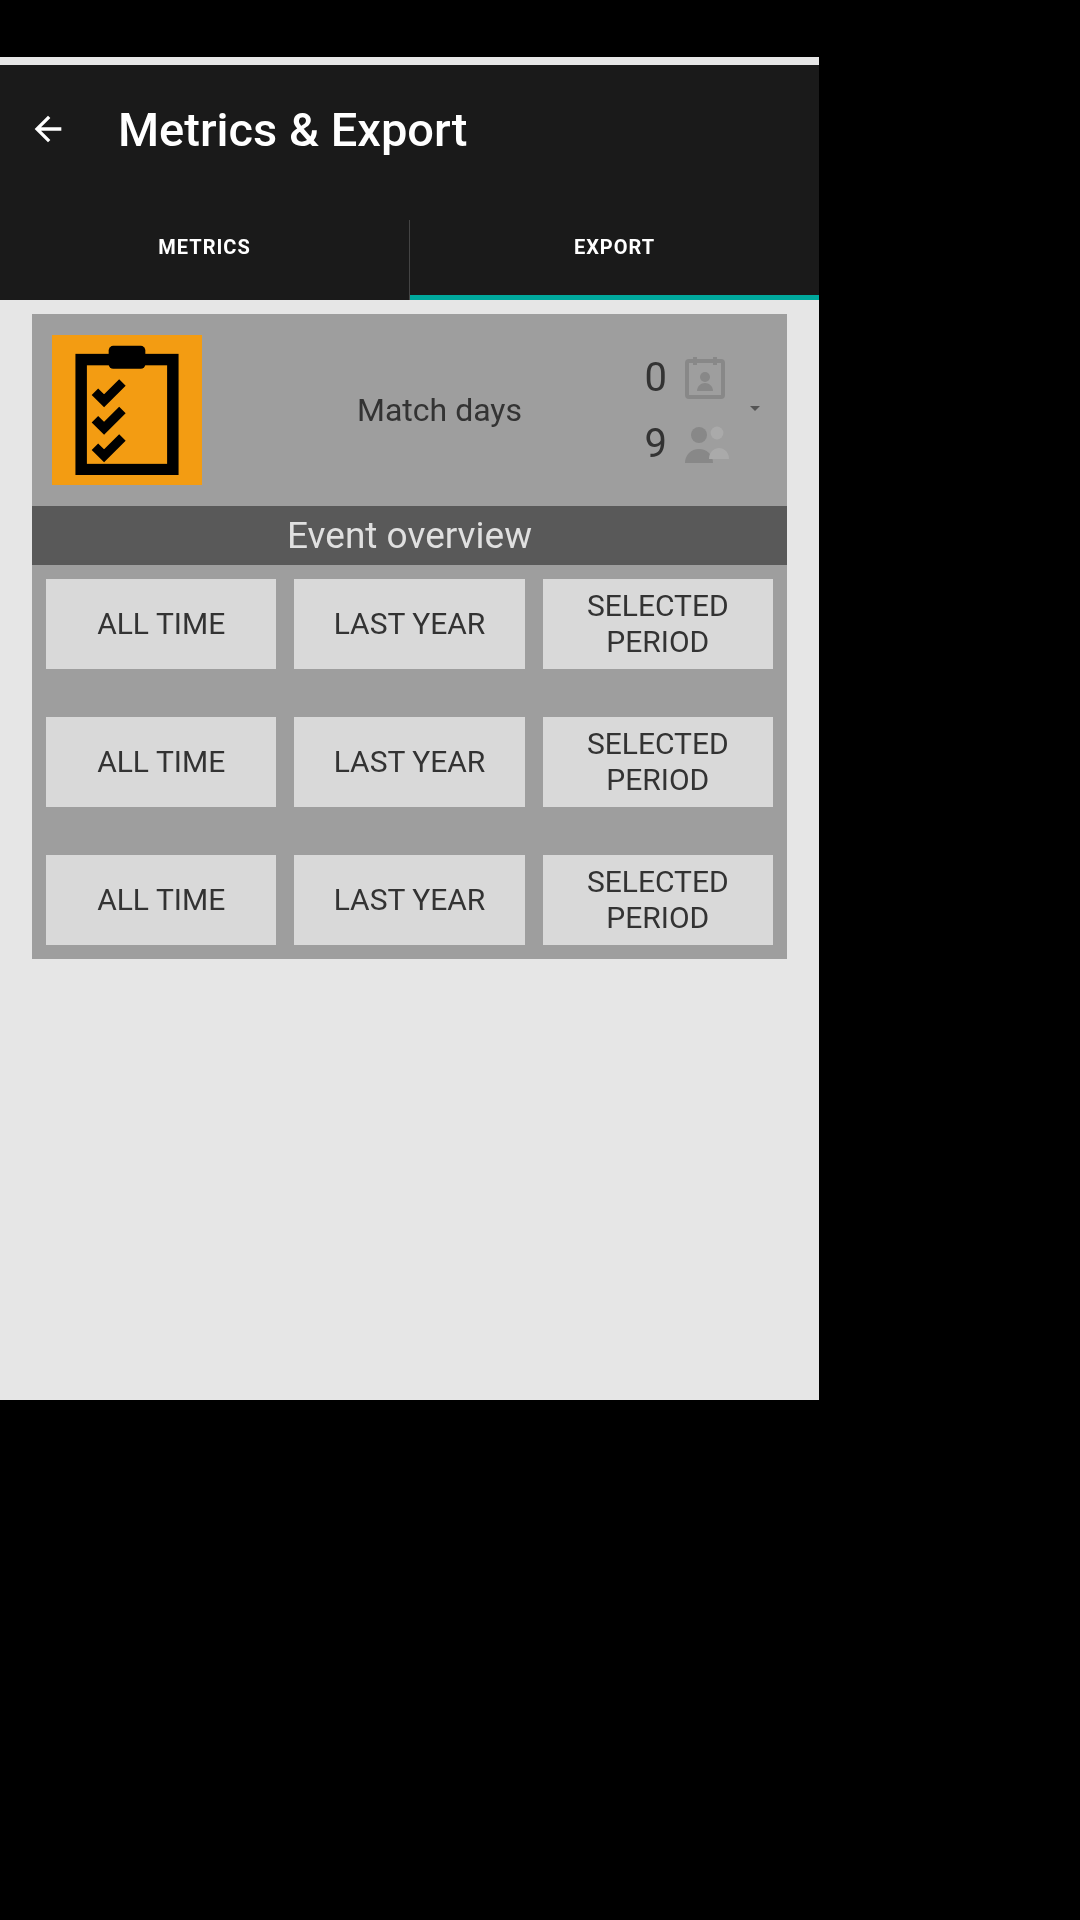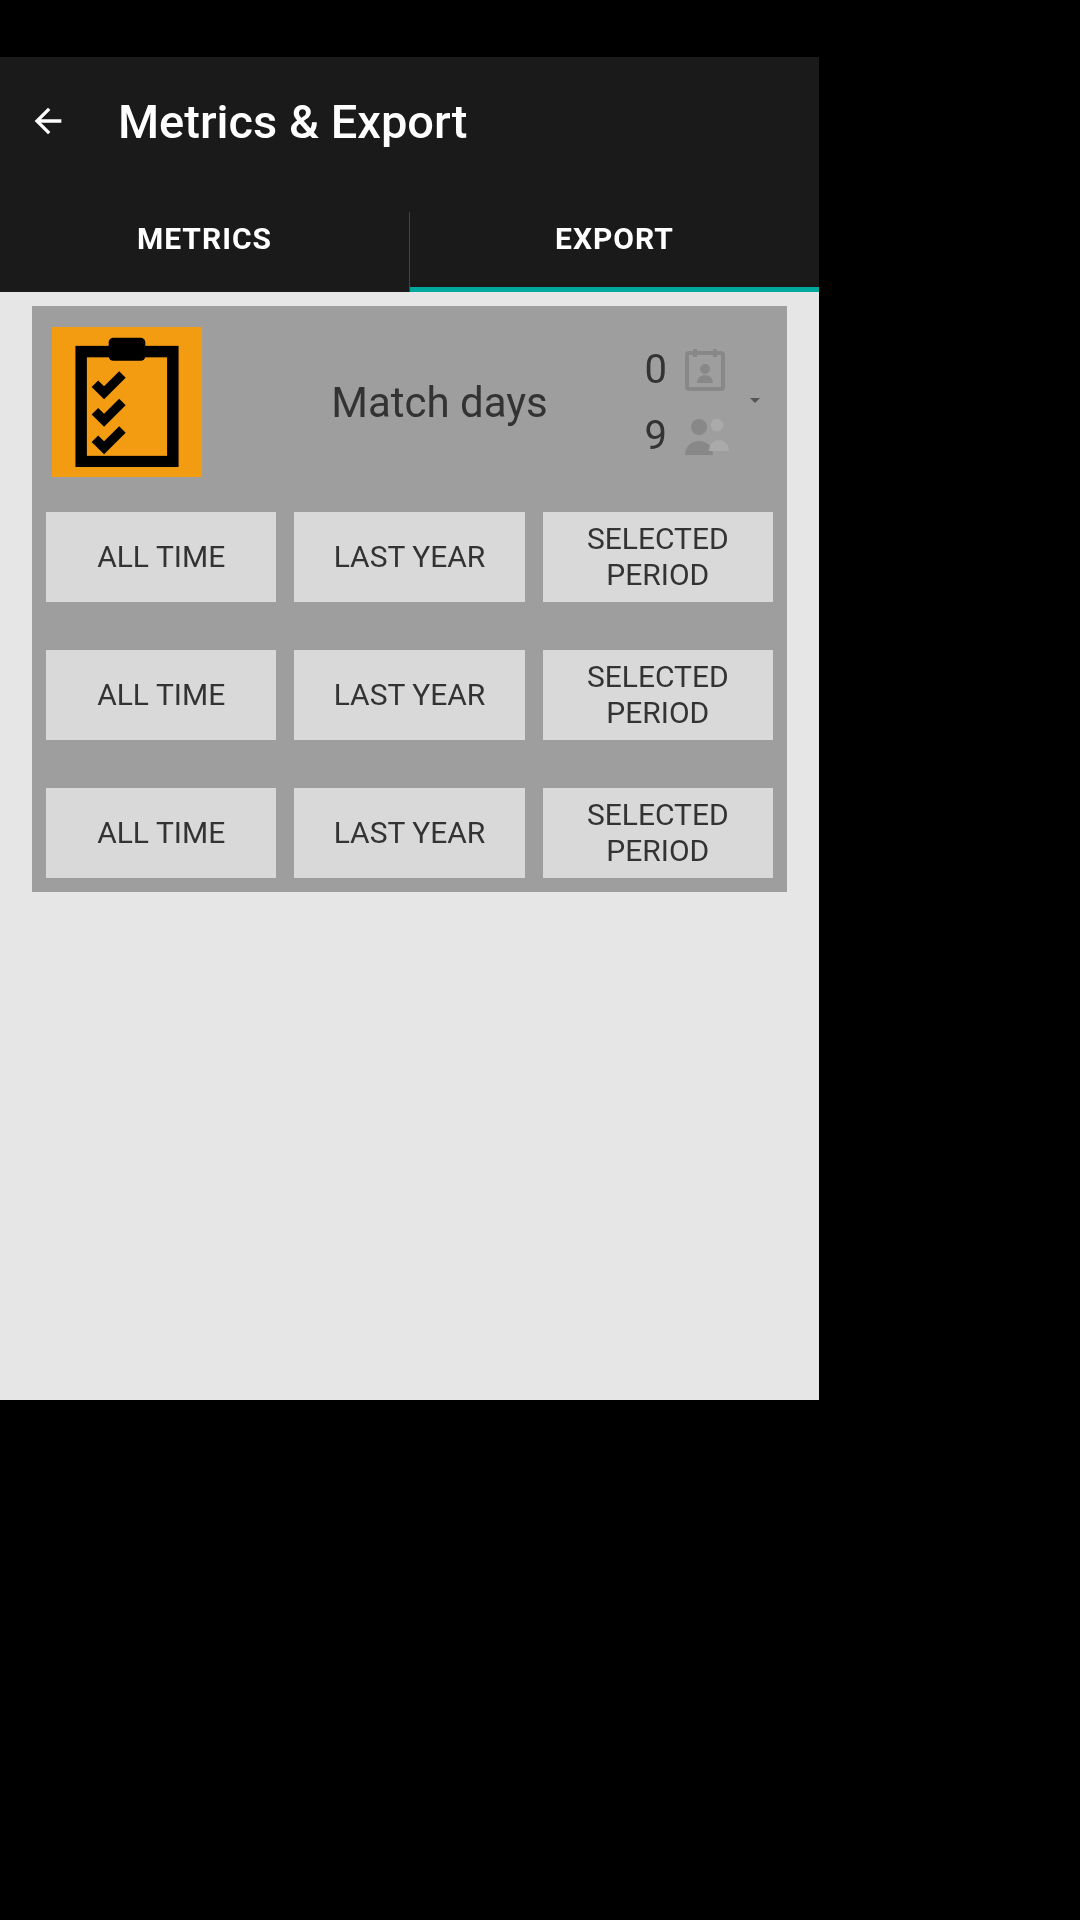--- a/index.html
+++ b/index.html
@@ -27,20 +27,21 @@
       background: #e6e6e6;
       display: flex;
       flex-direction: column;
     }
     .appbar {
       background: #1a1a1a;
       height: 128px;
       display: flex;
       align-items: center;
       padding: 0 24px;
+      margin-top: 8px;
     }
     .back-arrow {
       width: 48px;
       height: 48px;
       display: flex;
       align-items: center;
       justify-content: center;
       margin-right: 46px;
     }
     .page-title {
@@ -53,21 +54,21 @@
       background: #1a1a1a;
       height: 107px;
       position: relative;
     }
     .tab {
       flex: 1;
       display: flex;
       align-items: center;
       justify-content: center;
       color: #fff;
-      font-size: 30px;
+      font-size: 20px;
       font-weight: 700;
       letter-spacing: 1px;
       position: relative;
     }
     .tab-divider {
       width: 1px;
       background: #444;
       height: 75%;
       align-self: flex-end;
       margin-bottom: 0;
@@ -101,21 +102,21 @@
       width: 150px;
       height: 150px;
       background: #f39c12;
       display: flex;
       align-items: center;
       justify-content: center;
       margin-right: 36px;
       flex-shrink: 0;
     }
     .event-title {
-      font-size: 42px;
+      font-size: 32px;
       color: #333;
       flex: 1;
       text-align: center;
     }
     .stats-col {
       display: flex;
       flex-direction: column;
       gap: 18px;
       margin-right: 34px;
     }
@@ -222,20 +223,21 @@
             </svg>
           </div>
         </div>
         <div class="dropdown-arrow">
           <svg width="24" height="24" viewBox="0 0 24 24">
             <path fill="#555" d="M7 10l5 5 5-5z"></path>
           </svg>
         </div>
       </div>
 
+      <div class="section-header">Event overview</div>
       <div class="button-row">
         <button class="period-button">ALL TIME</button>
         <button class="period-button">LAST YEAR</button>
         <button class="period-button">SELECTED PERIOD</button>
       </div>
 
       <div class="spacer"></div>
 
       <div class="button-row">
         <button class="period-button">ALL TIME</button>

